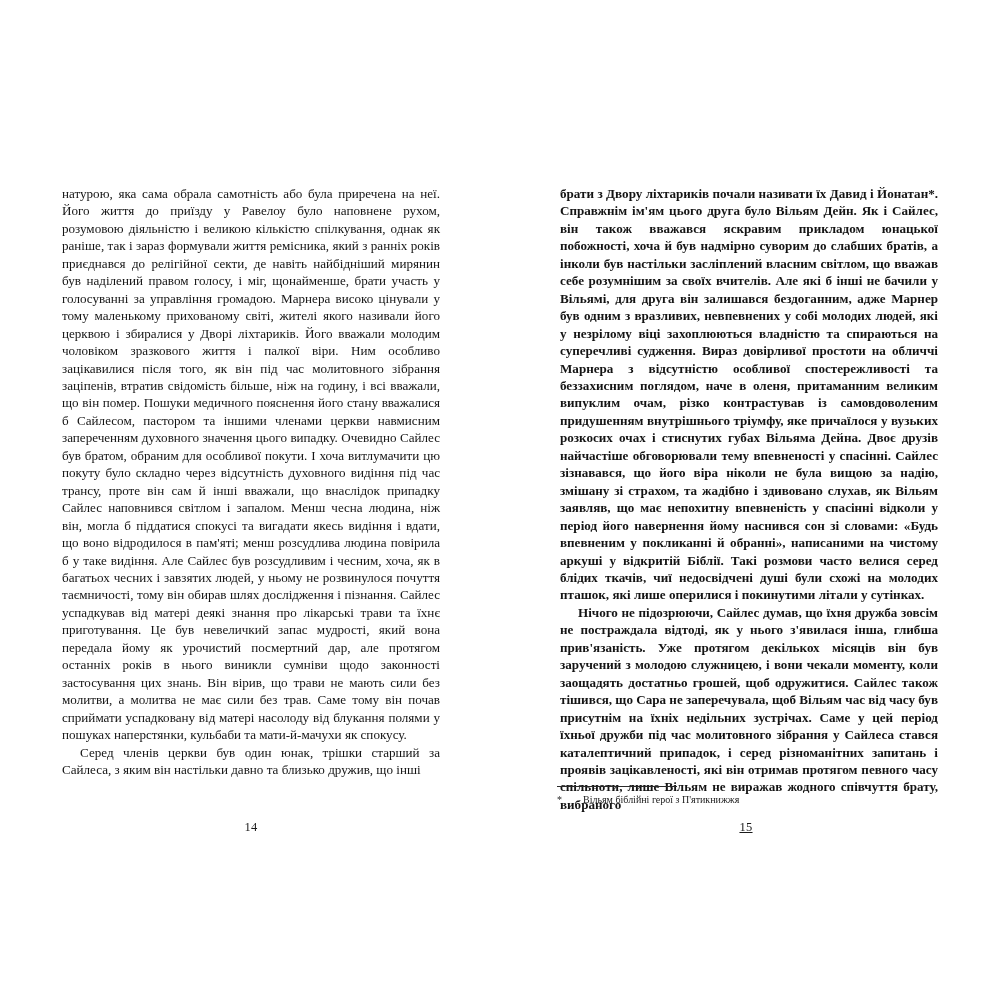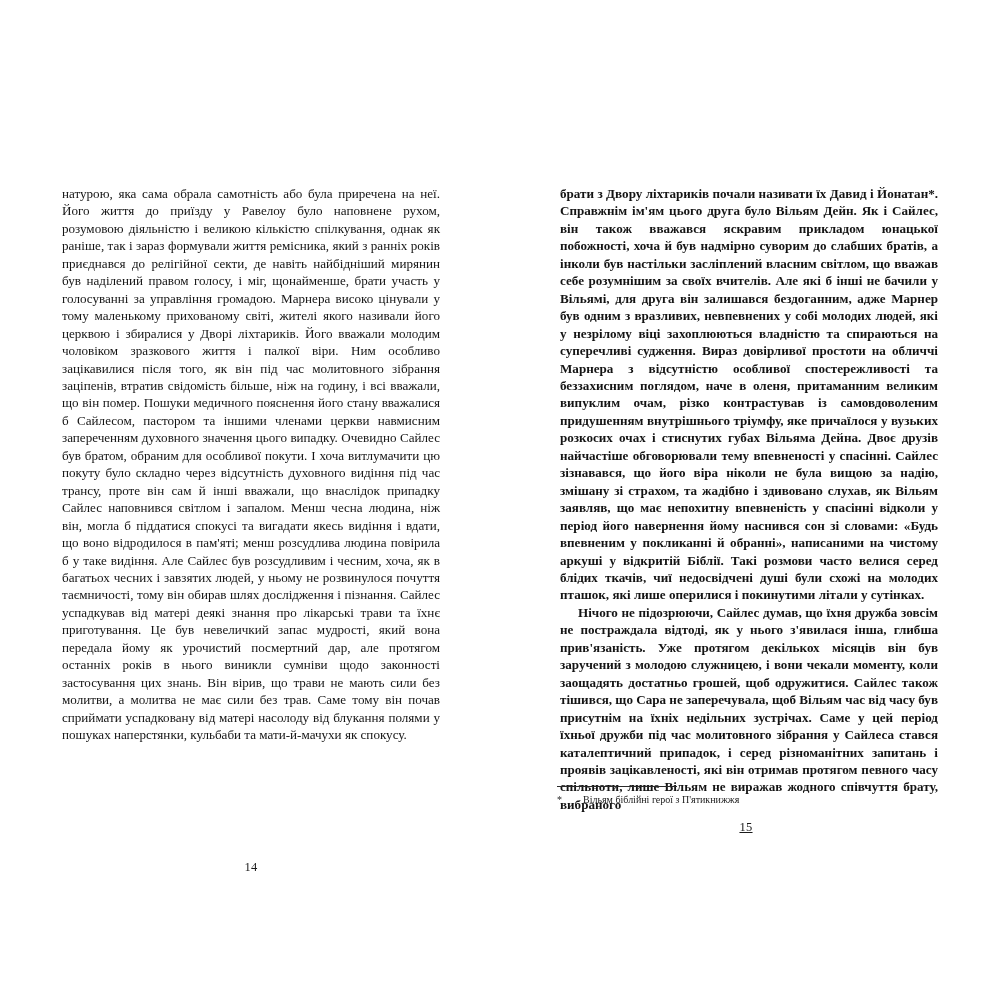--- a/index.html
+++ b/index.html
@@ -74,32 +74,33 @@
     flex: 0 0 16px;
   }
   .page-number {
     position: absolute;
     width: 378px;
     text-align: center;
     font-size: 12.5px;
     color: #1a1a1a;
     letter-spacing: 0.3px;
   }
-  .pn-left { left: 62px; top: 860px; font-family: Liberation Serif, serif; }
+  .pn-left { left: 62px; top: 820px; font-family: Liberation Serif, serif; }
   .pn-right { left: 557px; top: 820px; text-decoration: underline; }
   .fn-right { left: 557px; top: 786px; width: 378px; position: absolute; }
 </style>
 </head>
 <body>
 
 <div class="spread">
 
   <div class="page page-left">
     <div class="text-col">
       <p class="para">натурою, яка сама обрала самотність або була приречена на неї. Його життя до приїзду у Равелоу було наповнене рухом, розумовою діяльністю і великою кількістю спілкування, однак як раніше, так і зараз формували життя ремісника, який з ранніх років приєднався до релігійної секти, де навіть найбідніший мирянин був наділений правом голосу, і міг, щонайменше, брати участь у голосуванні за управління громадою. Марнера високо цінували у тому маленькому прихованому світі, жителі якого називали його церквою і збиралися у Дворі ліхтариків. Його вважали молодим чоловіком зразкового життя і палкої віри. Ним особливо зацікавилися після того, як він під час молитовного зібрання заціпенів, втратив свідомість більше, ніж на годину, і всі вважали, що він помер. Пошуки медичного пояснення його стану вважалися б Сайлесом, пастором та іншими членами церкви навмисним запереченням духовного значення цього випадку. Очевидно Сайлес був братом, обраним для особливої покути. І хоча витлумачити цю покуту було складно через відсутність духовного видіння під час трансу, проте він сам й інші вважали, що внаслідок припадку Сайлес наповнився світлом і запалом. Менш чесна людина, ніж він, могла б піддатися спокусі та вигадати якесь видіння і вдати, що воно відродилося в пам'яті; менш розсудлива людина повірила б у таке видіння. Але Сайлес був розсудливим і чесним, хоча, як в багатьох чесних і завзятих людей, у ньому не розвинулося почуття таємничості, тому він обирав шлях дослідження і пізнання. Сайлес успадкував від матері деякі знання про лікарські трави та їхнє приготування. Це був невеличкий запас мудрості, який вона передала йому як урочистий посмертний дар, але протягом останніх років в нього виникли сумніви щодо законності застосування цих знань. Він вірив, що трави не мають сили без молитви, а молитва не має сили без трав. Саме тому він почав сприймати успадковану від матері насолоду від блукання полями у пошуках наперстянки, кульбаби та мати-й-мачухи як спокусу.</p>
+      <p class="para">Серед членів церкви був один юнак, трішки старший за Сайлеса, з яким він настільки давно та близько дружив, що інші</p>
     </div>
   </div>
 
   <div class="page page-right">
     <div class="text-col">
       <p class="para">брати з Двору ліхтариків почали називати їх Давид і Йонатан*. Справжнім ім'ям цього друга було Вільям Дейн. Як і Сайлес, він також вважався яскравим прикладом юнацької побожності, хоча й був надмірно суворим до слабших братів, а інколи був настільки засліплений власним світлом, що вважав себе розумнішим за своїх вчителів. Але які б інші не бачили у Вільямі, для друга він залишався бездоганним, адже Марнер був одним з вразливих, невпевнених у собі молодих людей, які у незрілому віці захоплюються владністю та спираються на суперечливі судження. Вираз довірливої простоти на обличчі Марнера з відсутністю особливої спостережливості та беззахисним поглядом, наче в оленя, притаманним великим випуклим очам, різко контрастував із самовдоволеним придушенням внутрішнього тріумфу, яке причаїлося у вузьких розкосих очах і стиснутих губах Вільяма Дейна. Двоє друзів найчастіше обговорювали тему впевненості у спасінні. Сайлес зізнавався, що його віра ніколи не була вищою за надію, змішану зі страхом, та жадібно і здивовано слухав, як Вільям заявляв, що має непохитну впевненість у спасінні відколи у період його навернення йому наснився сон зі словами: «Будь впевненим у покликанні й обранні», написаними на чистому аркуші у відкритій Біблії. Такі розмови часто велися серед блідих ткачів, чиї недосвідчені душі були схожі на молодих пташок, які лише оперилися і покинутими літали у сутінках.</p>
       <p class="para">Нічого не підозрюючи, Сайлес думав, що їхня дружба зовсім не постраждала відтоді, як у нього з'явилася інша, глибша прив'язаність. Уже протягом декількох місяців він був заручений з молодою служницею, і вони чекали моменту, коли заощадять достатньо грошей, щоб одружитися. Сайлес також тішився, що Сара не заперечувала, щоб Вільям час від часу був присутнім на їхніх недільних зустрічах. Саме у цей період їхньої дружби під час молитовного зібрання у Сайлеса стався каталептичний припадок, і серед різноманітних запитань і проявів зацікавленості, які він отримав протягом певного часу спільноти, лише Вільям не виражав жодного співчуття брату, вибраного</p>
     </div>
   </div>
 

